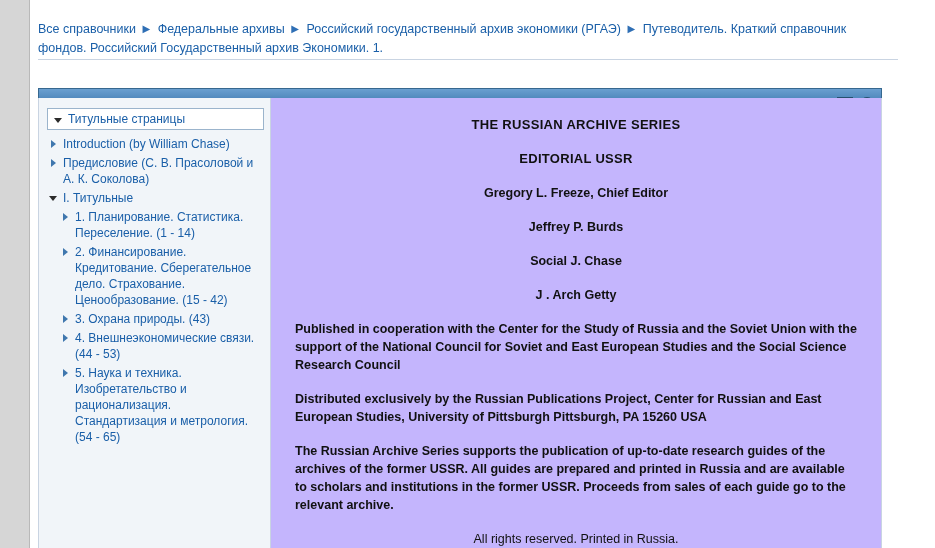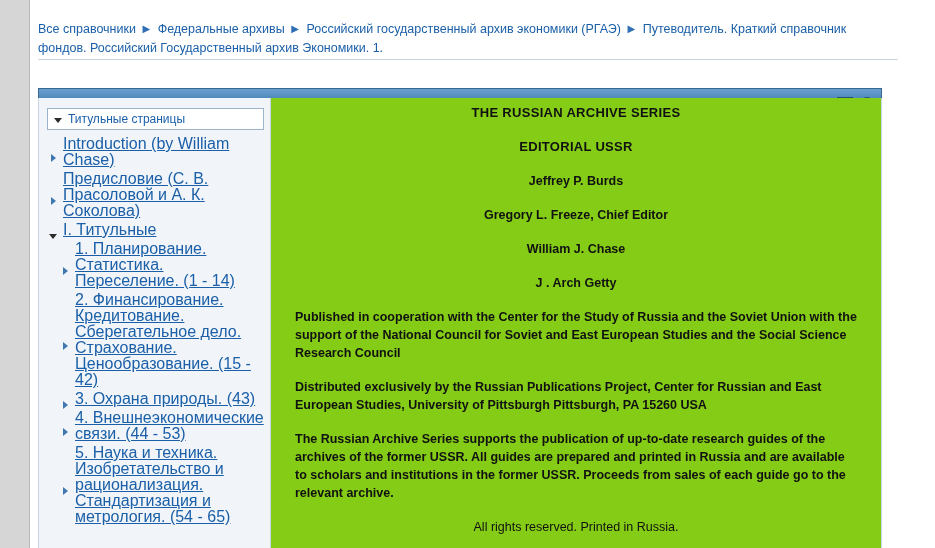--- a/index.html
+++ b/index.html
@@ -99,21 +99,21 @@
     border-top: 4px solid transparent;
     border-bottom: 4px solid transparent;
     border-left: 6px solid #ffffff;
     margin-left: 2px;
   }
   
   .content-wrap {
     position: absolute;
     left: 38px; top: 98px;
     width: 844px; height: 450px;
-    background: #84cc16;
+    background: #c4b5fd;
     border-left: 1px solid #c9d4e2;
     border-right: 1px solid #c9d4e2;
     display: flex;
   }
   .toc-panel {
     width: 232px;
     height: 450px;
     background: #f1f5f9;
     border-right: 1px solid #c9d4e2;
     padding: 10px 6px 0 8px;
@@ -127,27 +127,26 @@
     font-size: 12px;
     color: #1a5fa8;
     margin-bottom: 6px;
     display: flex;
     align-items: flex-start;
     cursor: pointer;
   }
   .toc-list { list-style: none; margin: 0; padding: 0; }
   .toc-item {
     display: flex;
-    align-items: center;
-    font-size: 16px;
+    align-items: flex-start;
+    font-size: 12px;
     line-height: 16px;
     color: #1a5fa8;
     margin-bottom: 3px;
     cursor: pointer;
-    text-decoration: underline;
   }
   .toc-item .label { flex: 1; }
   .ind-0 { padding-left: 2px; }
   .ind-1 { padding-left: 14px; }
   .arrow {
     display: inline-block;
     width: 10px;
     flex: 0 0 10px;
     margin-right: 4px;
     margin-top: 4px;
@@ -167,21 +166,21 @@
     position: absolute;
     left: 0; top: 2px;
     border-left: 4px solid transparent;
     border-right: 4px solid transparent;
     border-top: 5px solid #2b2b2b;
   }
   
   .doc-pane {
     flex: 1;
     height: 450px;
-    padding: 6px 24px 0 24px;
+    padding: 18px 24px 0 24px;
     overflow: hidden;
     font-size: 12.5px;
     color: #111111;
   }
   .doc-pane p {
     margin: 0 0 16px 0;
     line-height: 18px;
   }
   .doc-center { text-align: center; }
   .doc-just { text-align: left; font-weight: bold; }
@@ -273,23 +272,23 @@
         <li class="toc-item ind-1">
           <span class="arrow right"></span>
           <span class="label">5. Наука и техника. Изобретательство и рационализация. Стандартизация и метрология. (54 - 65)</span>
         </li>
       </ul>
     </div>
 
     <div class="doc-pane">
       <p class="doc-center t-title">THE RUSSIAN ARCHIVE SERIES</p>
       <p class="doc-center t-board">EDITORIAL USSR</p>
+      <p class="doc-center t-person">Gregory L. Freeze, Chief Editor</p>
       <p class="doc-center t-person">Jeffrey P. Burds</p>
-      <p class="doc-center t-person">Gregory L. Freeze, Chief Editor</p>
-      <p class="doc-center t-person">William J. Chase</p>
+      <p class="doc-center t-person">Social J. Chase</p>
       <p class="doc-center t-person">J . Arch Getty</p>
       <p class="doc-just t-body">Published in cooperation with the Center for the Study of Russia and the Soviet Union with the support of the National Council for Soviet and East European Studies and the Social Science Research Council</p>
       <p class="doc-just t-body">Distributed exclusively by the Russian Publications Project, Center for Russian and East European Studies, University of Pittsburgh Pittsburgh, PA 15260 USA</p>
       <p class="doc-just t-body">The Russian Archive Series supports the publication of up-to-date research guides of the archives of the former USSR. All guides are prepared and printed in Russia and are available to scholars and institutions in the former USSR. Proceeds from sales of each guide go to the relevant archive.</p>
       <p class="doc-center t-body">All rights reserved. Printed in Russia.</p>
       <p class="doc-just t-body">No part of this book may be used or reproduced in any manner whatsoever, electronic, mechanical,</p>
     </div>
 
   </div>
 </div>

